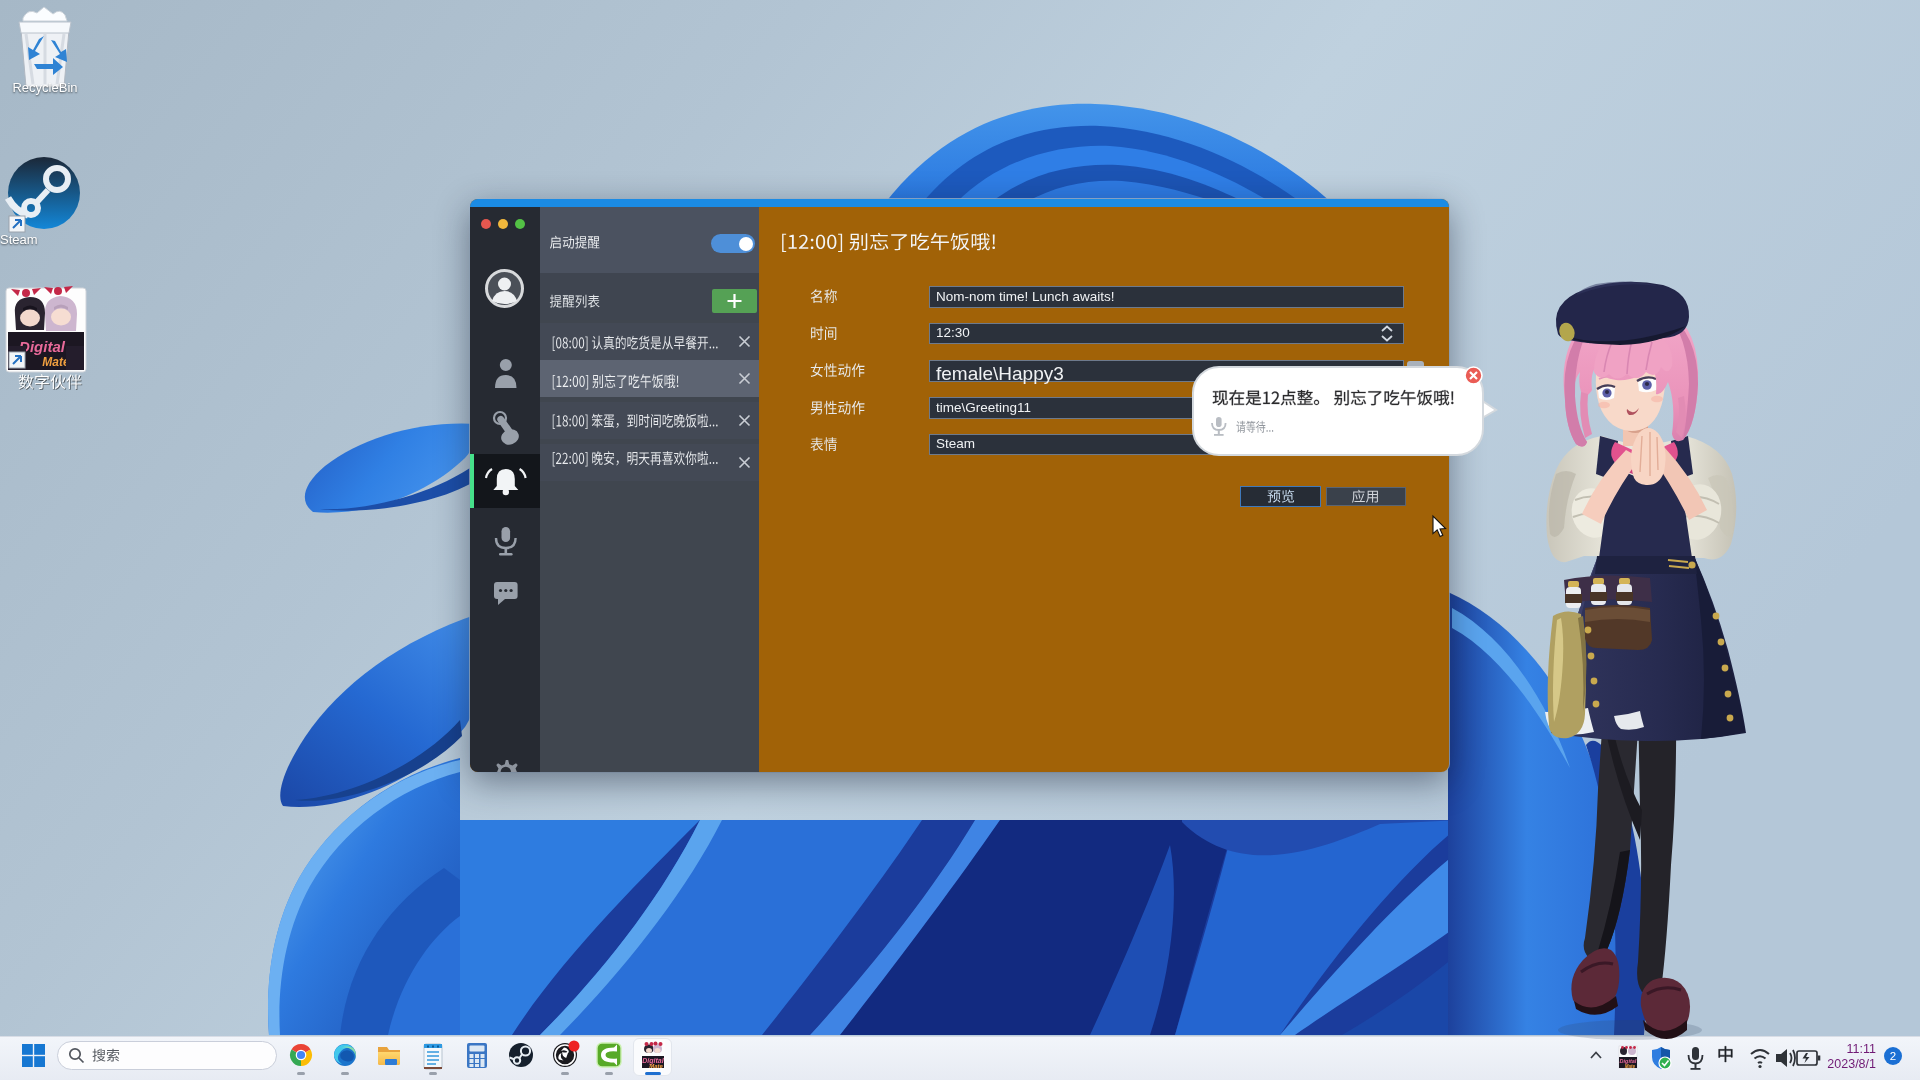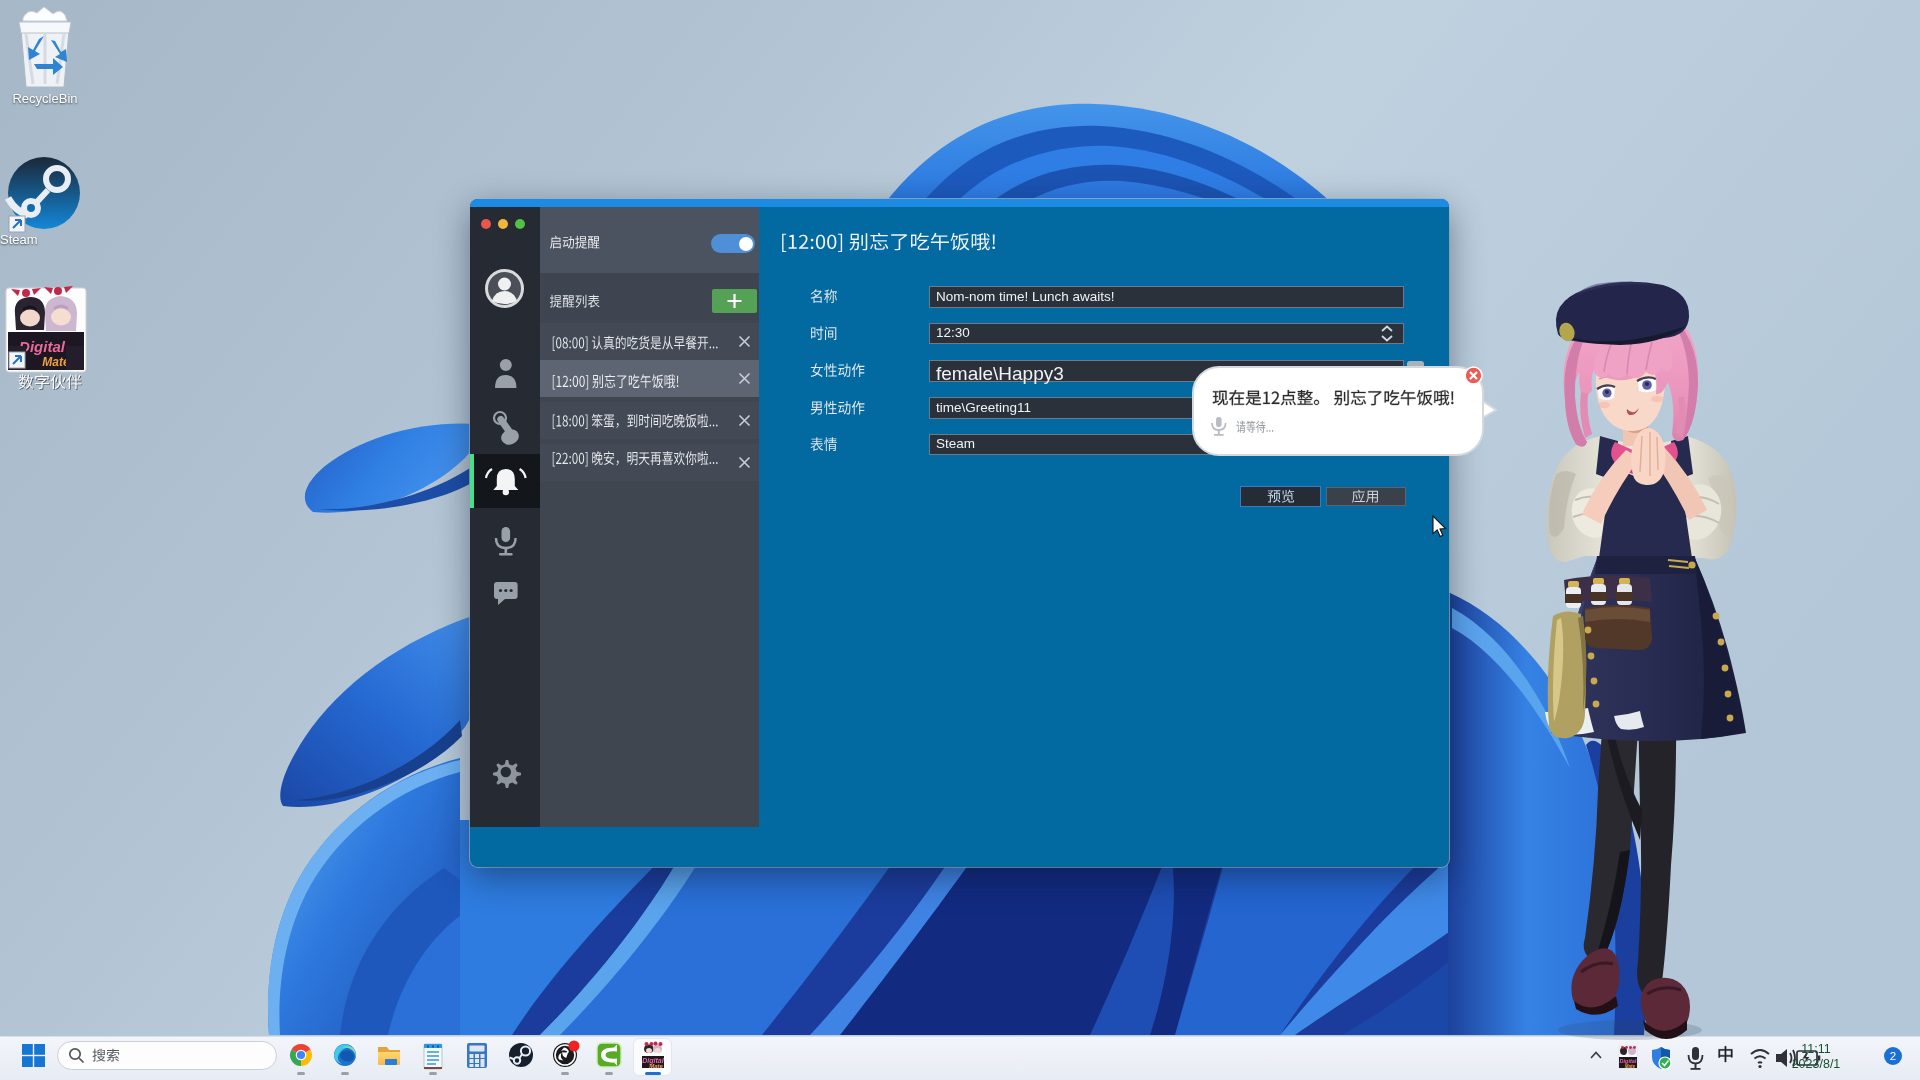--- a/index.html
+++ b/index.html
@@ -116,23 +116,23 @@
 <path d="M54 310 Q61 305 68 310 L68 307 Q61 302 54 307 Z" fill="#b8a0ba"></path>
 <rect x="8" y="332" width="76" height="38" fill="#1c1722"></rect>
 <text x="42" y="352" font-size="15" font-style="italic" font-weight="bold" fill="#e86a9a" text-anchor="middle" font-family="Liberation Sans">Digital</text>
 <text x="56" y="366" font-size="12" font-style="italic" font-weight="bold" fill="#f0a040" text-anchor="middle" font-family="Liberation Sans">Mate</text>
 <rect x="8" y="346" width="18" height="24" fill="#241d2c"></rect>
 <rect x="66" y="346" width="18" height="24" fill="#241d2c"></rect>
 <rect x="9" y="352" width="16" height="16" fill="#f2f5f8" stroke="#9aa2ac" stroke-width="1"></rect>
 <path d="M13 364 L21 356 M21 356 L15 356 M21 356 L21 362" stroke="#2470c2" stroke-width="2" fill="none"></path>
 </g>
 </svg>
-<div class="abs" style="left:0;top:91px;width:90px;text-align:center;font-size:13px;color:#fff;text-shadow:0 1px 2px rgba(0,0,0,.65)">RecycleBin</div>
+<div class="abs" style="left:0;top:80px;width:90px;text-align:center;font-size:13px;color:#fff;text-shadow:0 1px 2px rgba(0,0,0,.65)">RecycleBin</div>
 <div class="abs" style="left:0;top:232px;width:90px;text-align:left;font-size:13px;color:#fff;text-shadow:0 1px 2px rgba(0,0,0,.65)">Steam</div>
-<div class="abs" style="left:470px;top:199px;width:979px;height:668px;border-radius:8px;box-shadow:0 10px 34px rgba(10,20,40,.45),0 0 0 1px rgba(175,195,215,.8);overflow:hidden;background:#0369a1">
+<div class="abs" style="left:470px;top:199px;width:979px;height:573px;border-radius:8px;box-shadow:0 10px 34px rgba(10,20,40,.45),0 0 0 1px rgba(175,195,215,.8);overflow:hidden;background:#a16207">
     <div class="abs" style="left:0;top:0;width:100%;height:8px;background:#1b8be4"></div>
     <div class="abs" style="left:0;top:8px;width:70px;height:620px;background:#262a32"></div>
     <div class="abs" style="left:11px;top:20px;width:10px;height:10px;border-radius:50%;background:#e6574f"></div>
     <div class="abs" style="left:28px;top:20px;width:10px;height:10px;border-radius:50%;background:#f0b73c"></div>
     <div class="abs" style="left:45px;top:20px;width:10px;height:10px;border-radius:50%;background:#53c145"></div>
     <div class="abs" style="left:15px;top:70px;width:39px;height:39px;border-radius:50%;background:#4b5058;border:3px solid #d8dadc"></div>
     <svg class="abs" style="left:15px;top:70px" width="39" height="39" viewBox="0 0 39 39">
       <circle cx="19.5" cy="15" r="6.5" fill="#eef0f2"></circle>
       <path d="M7 32 Q10 22 19.5 22 Q29 22 32 32 Q26 35 19.5 35 Q13 35 7 32 Z" fill="#eef0f2"></path>
     </svg>
@@ -362,21 +362,21 @@
 <path d="M0 7 L5 7 L11 2 L11 20 L5 15 L0 15 Z"></path>
 <path d="M14 6 Q17 11 14 16 M17 3 Q21 11 17 19" stroke="#2e3238" stroke-width="1.8" fill="none"></path>
 </g>
 <g transform="translate(212,13)">
 <rect x="0" y="2" width="20" height="14" rx="2" fill="none" stroke="#2e3238" stroke-width="1.7"></rect>
 <rect x="20.8" y="6.5" width="2.5" height="5" fill="#2e3238"></rect>
 <path d="M9 4 L5.5 9.5 L9 9.5 L7.5 14 L12.5 8 L9 8 L11 4 Z" fill="#2e3238"></path>
 </g>
 </svg>
 <div class="abs" style="left:1884px;top:1047px;width:18px;height:18px;border-radius:50%;background:#1a6fd4;color:#fff;font-size:11.5px;text-align:center;line-height:18px">2</div>
-<div class="abs" style="left:1756px;top:1042px;width:120px;text-align:center;font-size:12.5px;color:#14532d;line-height:14.5px">11:11<br>2023/8/1</div>
+<div class="abs" style="left:1756px;top:1042px;width:120px;text-align:right;font-size:12.5px;color:#701a75;line-height:14.5px">11:11<br>2023/8/1</div>
 <svg class="abs" style="left:1520px;top:270px" width="260" height="790" viewBox="1520 270 260 790">
 <defs>
 <linearGradient id="skirtg" x1="0" y1="0" x2="1" y2="0">
  <stop offset="0" stop-color="#32365e"></stop>
         <stop offset="0.55" stop-color="#272b50"></stop>
         <stop offset="1" stop-color="#1b1f3e"></stop>
 </linearGradient>
 <linearGradient id="blouseg" x1="0" y1="0" x2="1" y2="0">
  <stop offset="0" stop-color="#c9c6ba"></stop>
         <stop offset="0.35" stop-color="#eae8dd"></stop>

